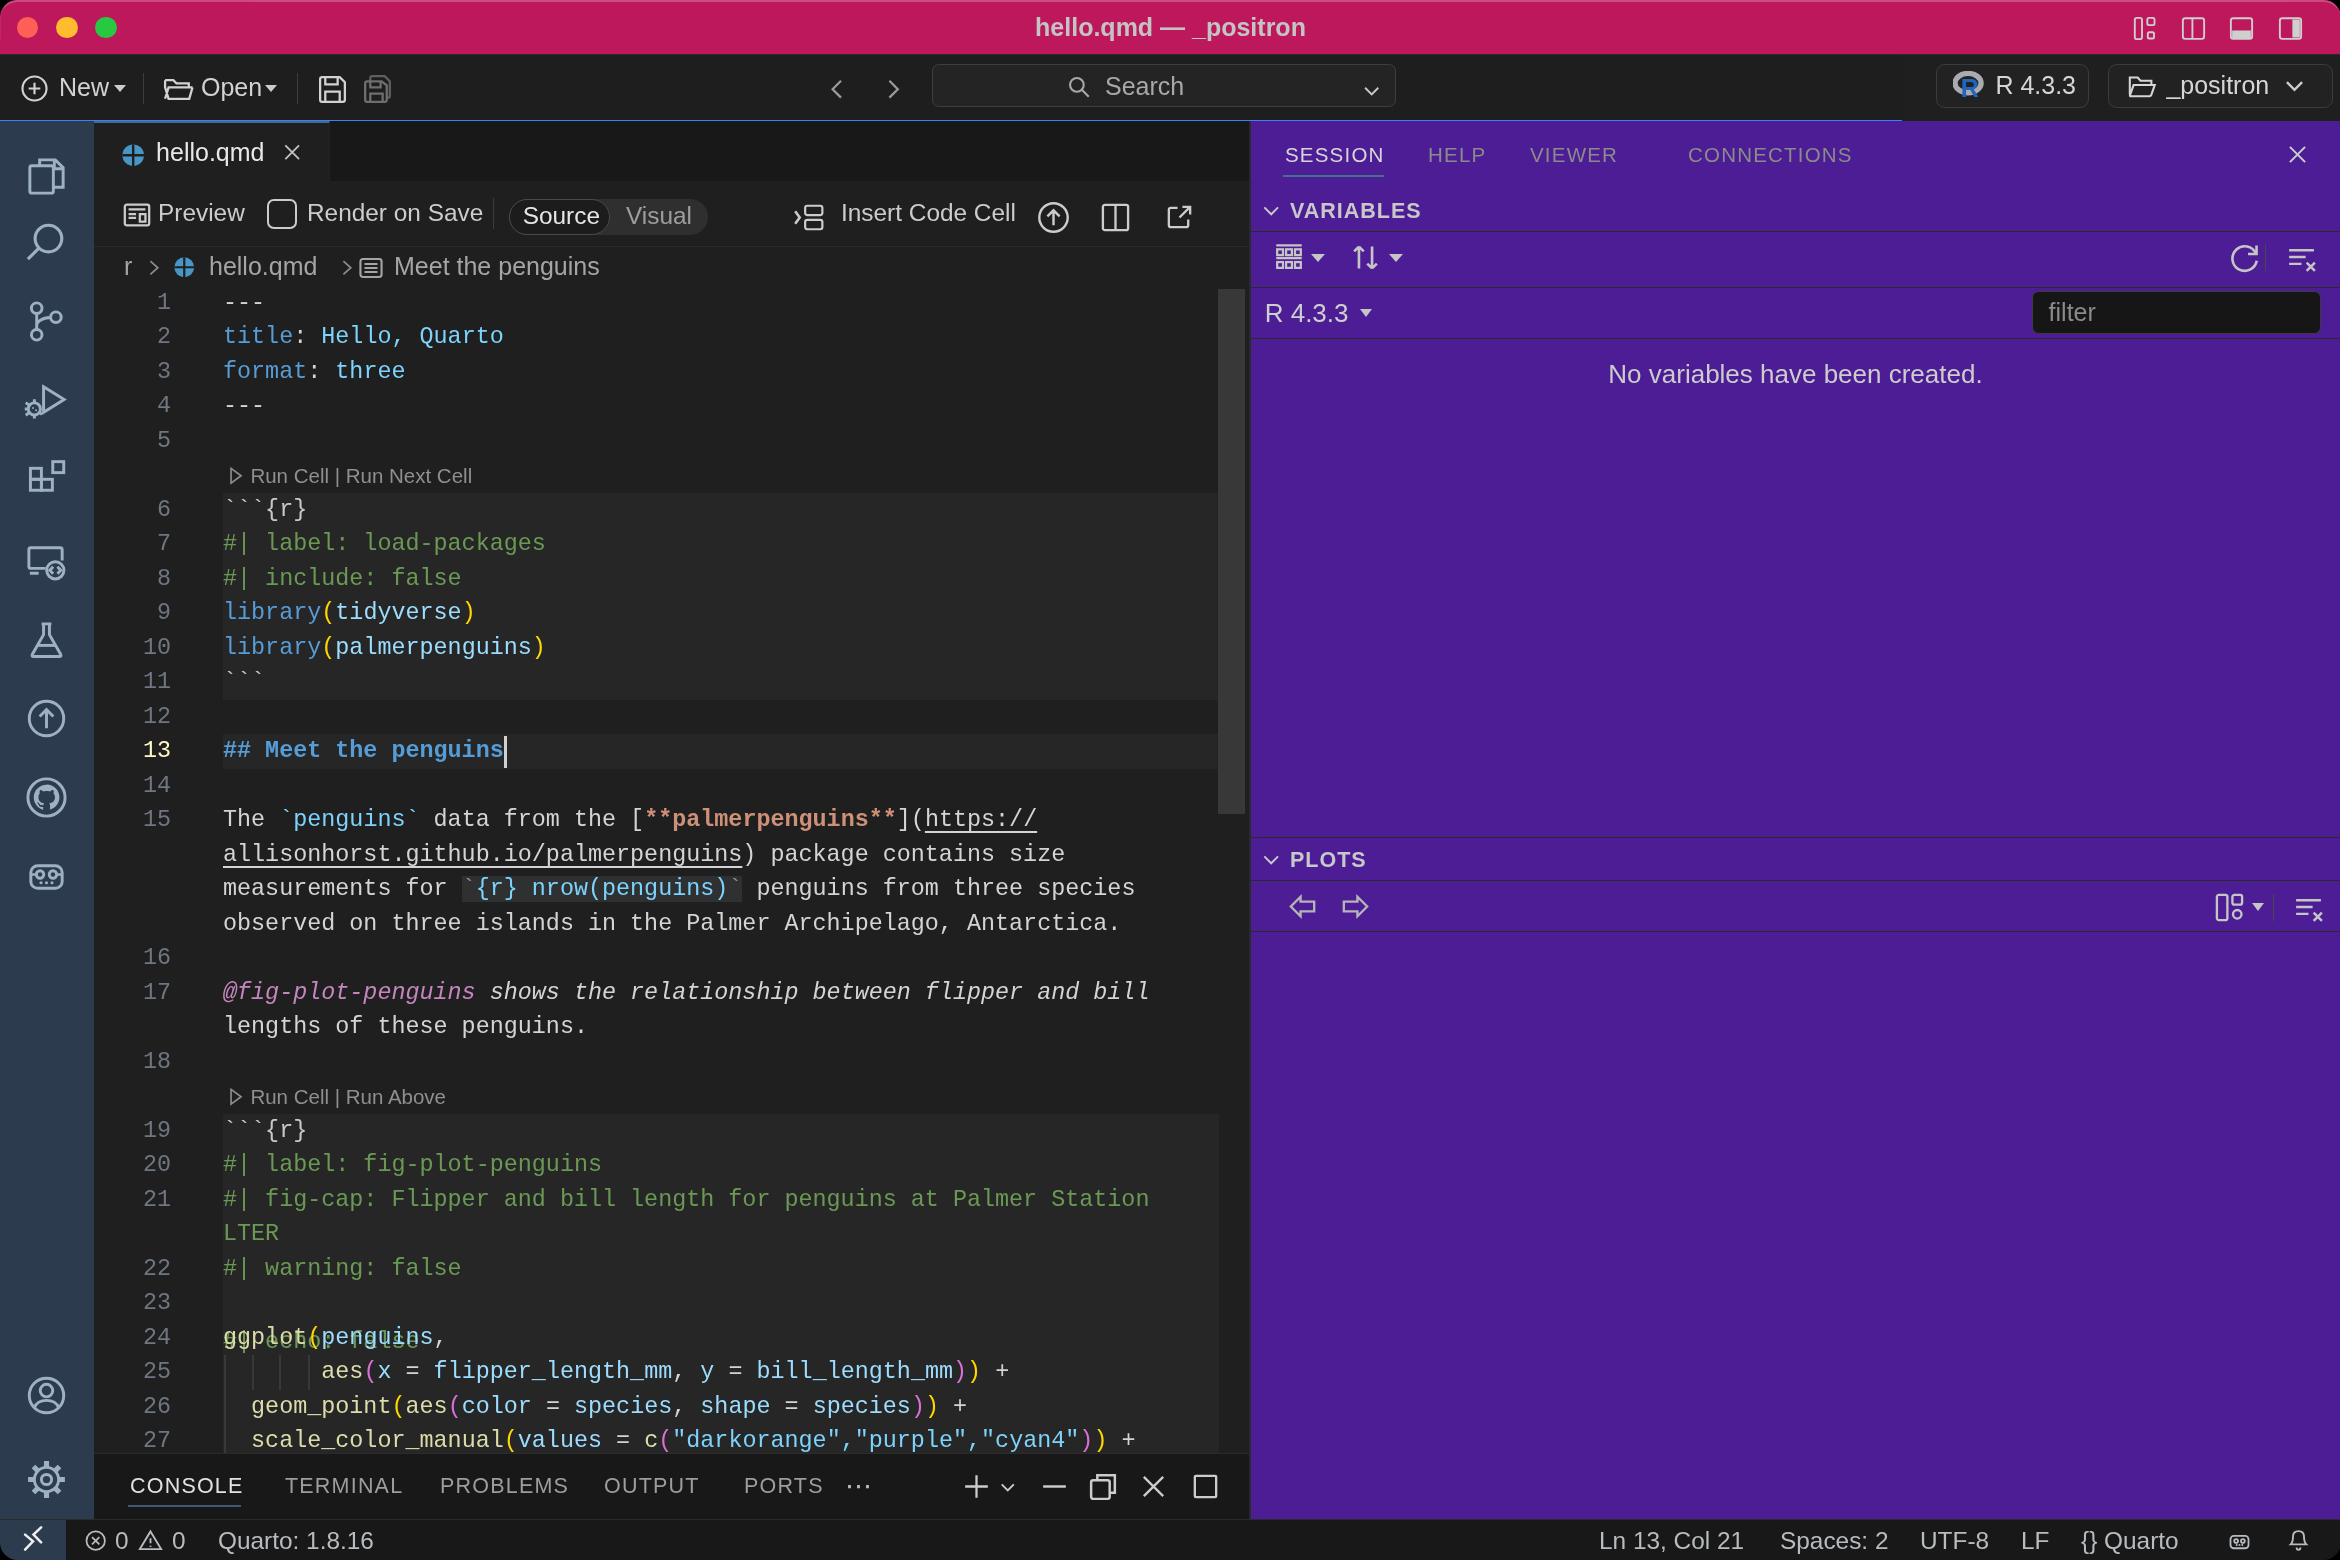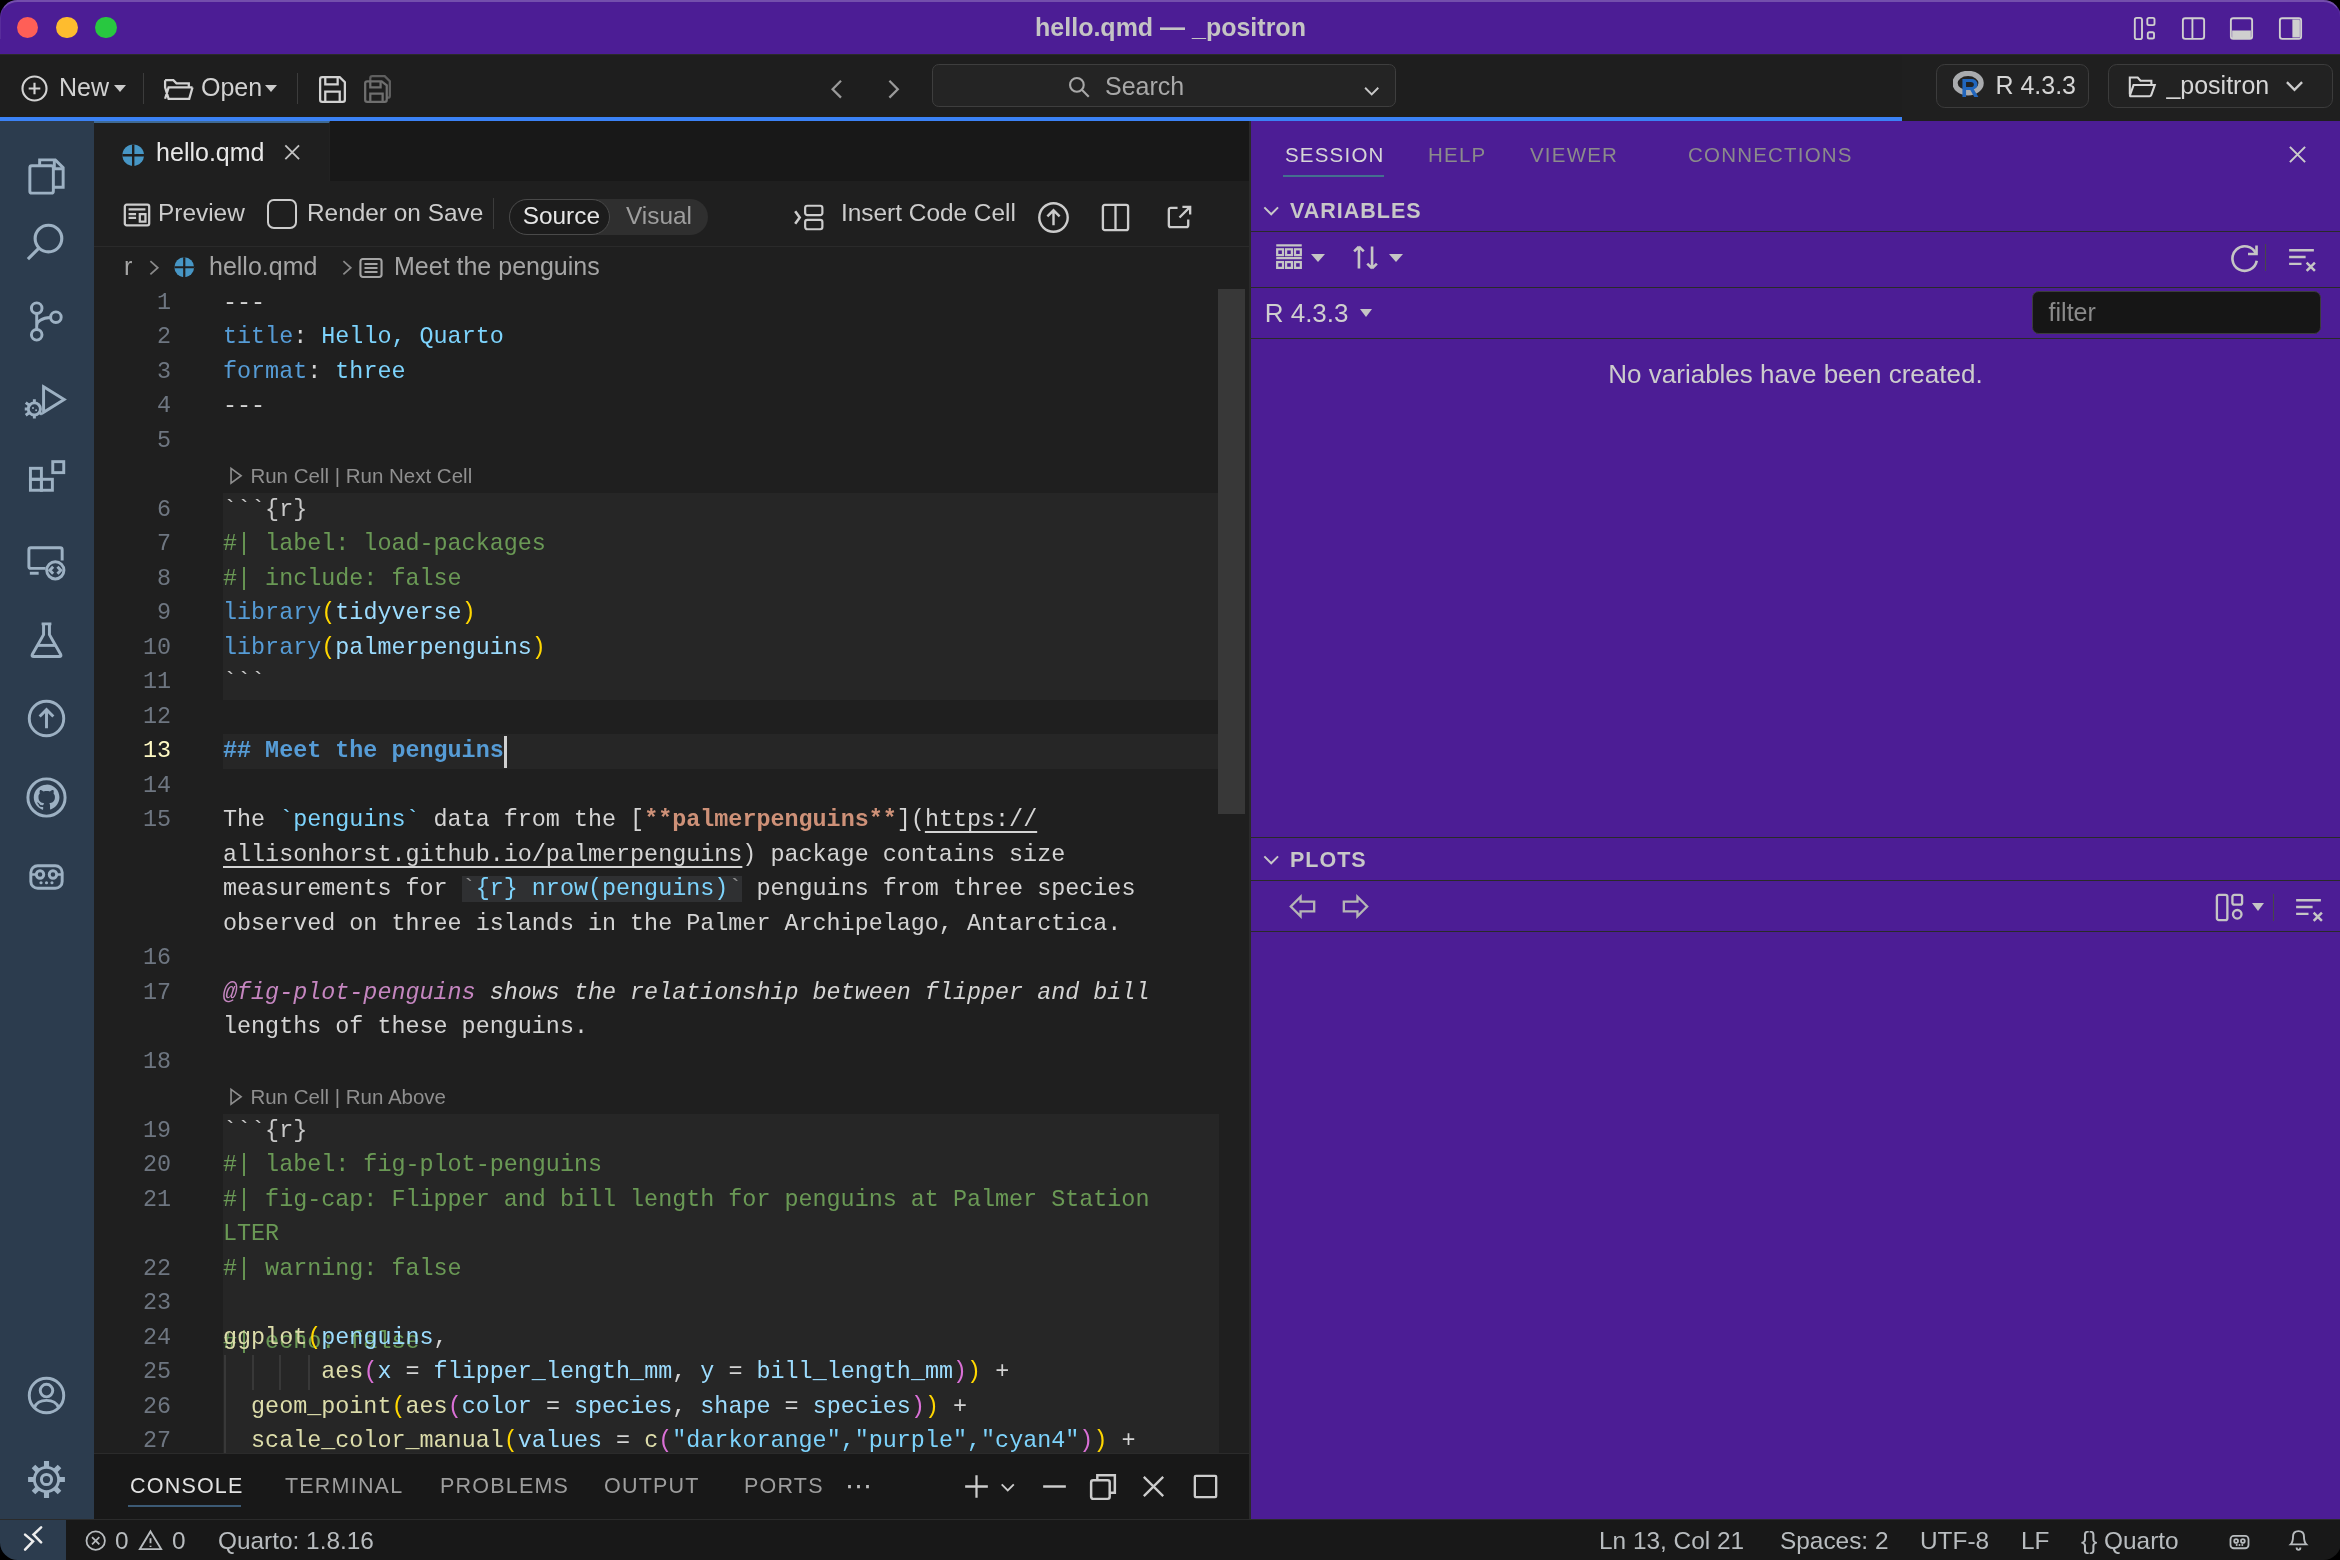--- a/index.html
+++ b/index.html
@@ -8,29 +8,29 @@
   #corners { position:absolute; left:0; top:0; width:2341px; height:1560px;
     border-radius:17.6px; box-shadow:0 0 0 59px #000; pointer-events:none; z-index:100; }
   #topline { position:absolute; left:0; top:0; width:2341px; height:39px;
     border-radius:17.6px 17.6px 0 0; border-top:2px solid rgba(255,255,255,0.22);
     border-left:1px solid rgba(255,255,255,0.07); border-right:1px solid rgba(255,255,255,0.07);
     box-sizing:border-box; pointer-events:none; z-index:101; }
   .abs { position:absolute; }
   svg { display:block; }
 
   
-  #titlebar { position:absolute; left:0; top:0; width:2341px; height:55px; background:#4c1d95; border-bottom:1px solid #2a2a2a; box-sizing:border-box; }
+  #titlebar { position:absolute; left:0; top:0; width:2341px; height:55px; background:#be185d; border-bottom:1px solid #2a2a2a; box-sizing:border-box; }
   .tl { position:absolute; top:16.6px; width:21.5px; height:21.5px; border-radius:50%; }
   #title-text { position:absolute; top:0; left:0; right:0; height:55px; line-height:55px;
     text-align:center; color:#c4c4c4; font-size:25px; font-weight:700; }
   .winicon { position:absolute; top:15.6px; }
 
   
   #toolbar { position:absolute; left:0; top:55px; width:1902px; height:66px; background:#1e1e1e;
-    border-bottom:4px solid #3b82f6; }
+    border-bottom:1px solid #3b82f6; }
   .tbtxt { color:#d2d2d2; font-size:25px; }
   .tbsep { position:absolute; top:17.6px; width:1px; height:31px; background:#3c3c3c; }
   .caret { display:inline-block; width:0; height:0; border-left:6.3px solid transparent;
     border-right:6.3px solid transparent; border-top:7.8px solid #cccccc; }
   #searchbox { position:absolute; left:932px; top:8.8px; width:464px; height:43px;
     background:#242424; border:1px solid #3e3e3e; border-radius:6.8px; }
   .topbtn { position:absolute; top:8.8px; height:44px; background:#222222; border:1px solid #3c3c3c;
     border-radius:8.8px; display:flex; align-items:center; color:#d6d6d6; font-size:25px; }
 
   

